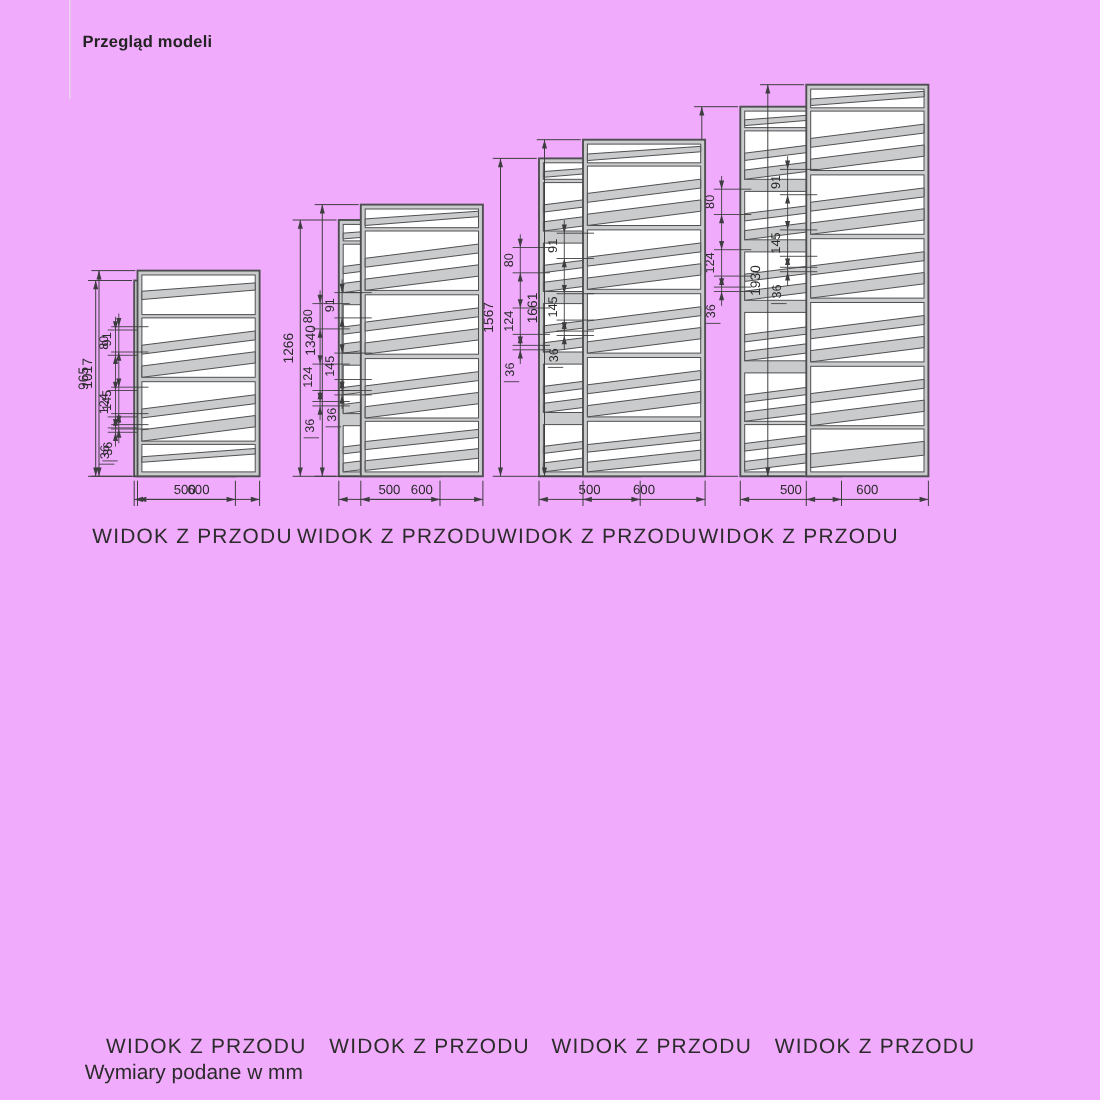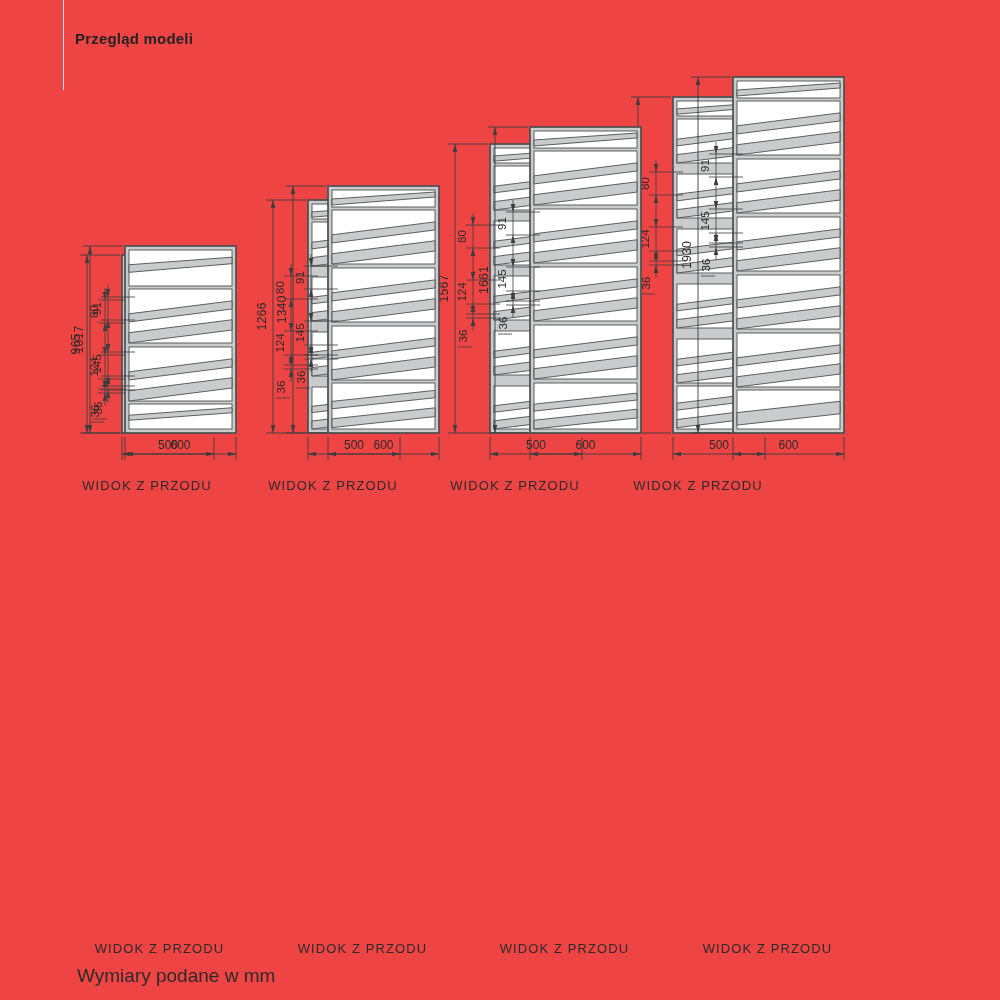--- a/index.html
+++ b/index.html
@@ -1,22 +1,22 @@
 <!DOCTYPE html>
 <html><head>
 <meta charset="utf-8">
 <style>
   html,body{margin:0;padding:0;background:#ffffff;}
-  .page{position:relative;width:1000px;height:1000px;background:#ef4444;overflow:hidden;
+  .page{position:relative;width:1000px;height:1000px;background:#f0abfc;overflow:hidden;
         font-family:"Liberation Sans", sans-serif;color:#272727;}
   .page-title{position:absolute;left:75px;top:30px;font-size:15px;font-weight:bold;
               letter-spacing:.2px;color:#232323;}
   .footer-note{position:absolute;left:77px;top:965px;font-size:19px;color:#2b2b2b;}
-  .view-label{position:absolute;transform:translateX(-50%);font-size:13px;letter-spacing:1.1px;
-              color:#2b2b2b;white-space:nowrap;}
+  .view-label{position:absolute;transform:translateX(-50%);font-size:19px;letter-spacing:1.1px;
+              color:#2b2b2b;white-space:nowrap;margin-left:28px;}
   .edge-line{position:absolute;left:63px;top:0;width:1px;height:90px;background:#e4e4e4;}
   svg text{font-family:"Liberation Sans", sans-serif;}
 </style>
 </head>
 <body>
 
 <div class="page">
   <div class="edge-line"></div>
   <div class="page-title">Przegląd modeli</div>
   <svg id="diagram" width="1000" height="1000" viewBox="0 0 1000 1000" style="position:absolute;left:0;top:0">

